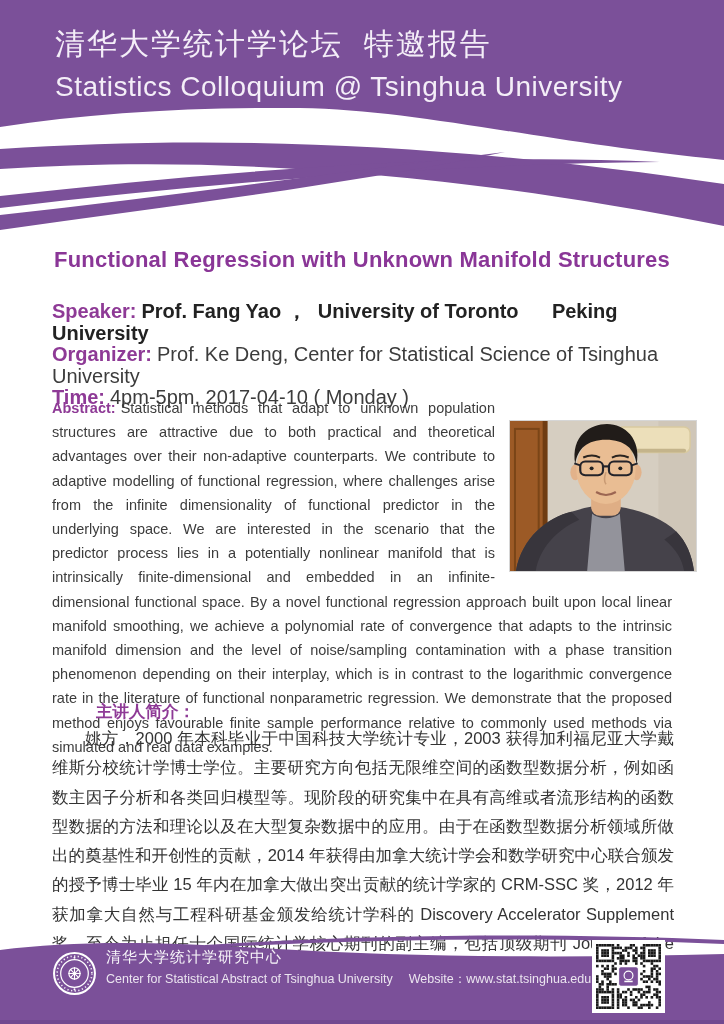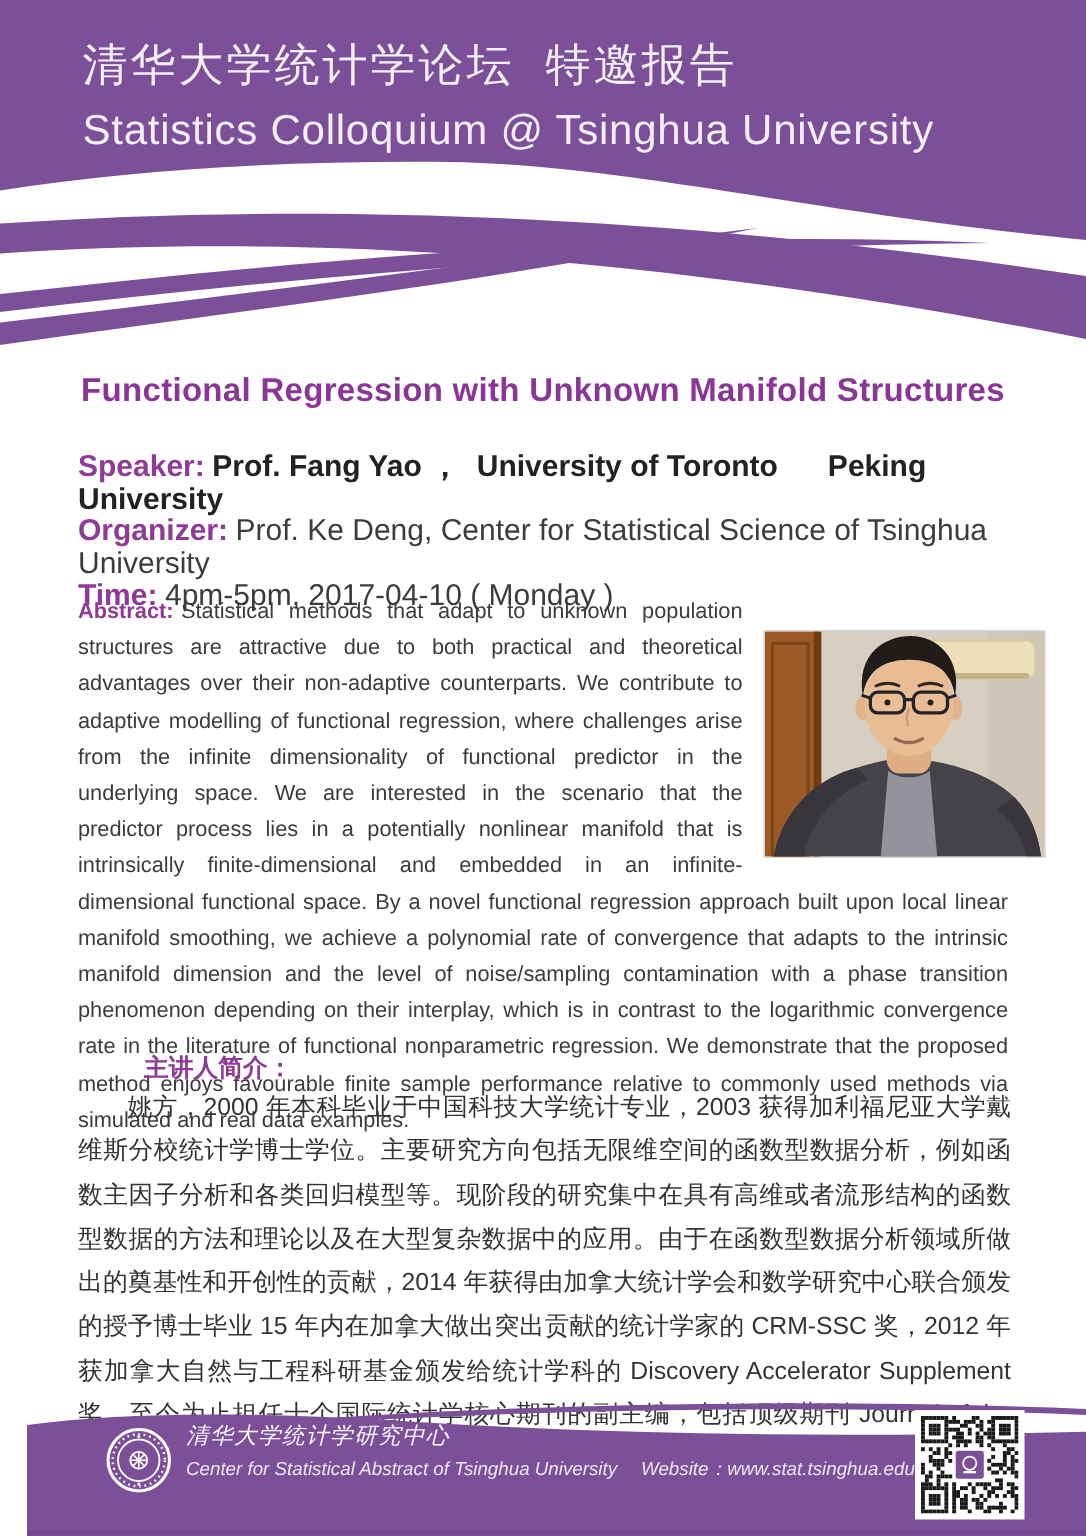--- a/index.html
+++ b/index.html
@@ -37,21 +37,21 @@
   .photo-wrap{float:right;width:188px;height:152px;margin:24px -25px 10px 14px;
     border:1px solid #d6d6d6;background:#d3cabb;}
   .photo-wrap svg{display:block;width:100%;height:100%;}
 
   
   .bio-label{position:absolute;left:52px;top:701px;font-size:16.5px;font-weight:bold;color:var(--accent);margin-left:44px;}
   .bio-text{position:absolute;left:52px;top:724px;width:622px;font-size:16.5px;line-height:29.3px;
     text-align:justify;text-indent:2em;color:#333;}
 
   
-  .footer{position:absolute;left:18px;top:930px;width:688px;height:94px;font-style:italic;}
+  .footer{position:absolute;left:0;top:930px;width:688px;height:94px;}
   .footer-wave{position:absolute;top:0;left:0;width:724px;height:94px;display:block;}
   .logo{position:absolute;left:52px;top:21px;width:45px;height:45px;}
   .org{position:absolute;left:106px;top:18px;color:var(--footer-text);}
   .org-zh{font-size:15px;letter-spacing:1px;color:rgba(255,255,255,.95);}
   .org-line2{margin-top:4px;font-size:12.5px;color:rgba(255,255,255,.85);white-space:pre;}
   .website{margin-left:16px;}
   .qr{position:absolute;left:592px;top:10px;width:73px;height:73px;background:#fff;padding:4px;}
   .qr svg{display:block;width:100%;height:100%;}
 </style>
 </head>

